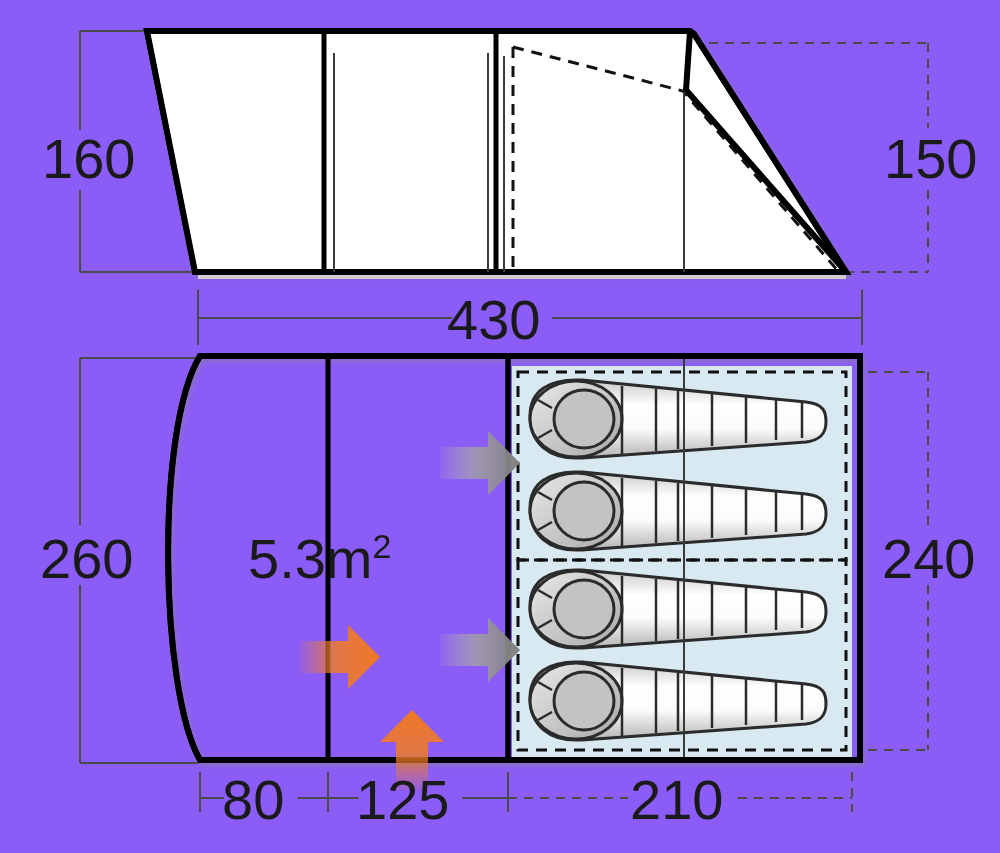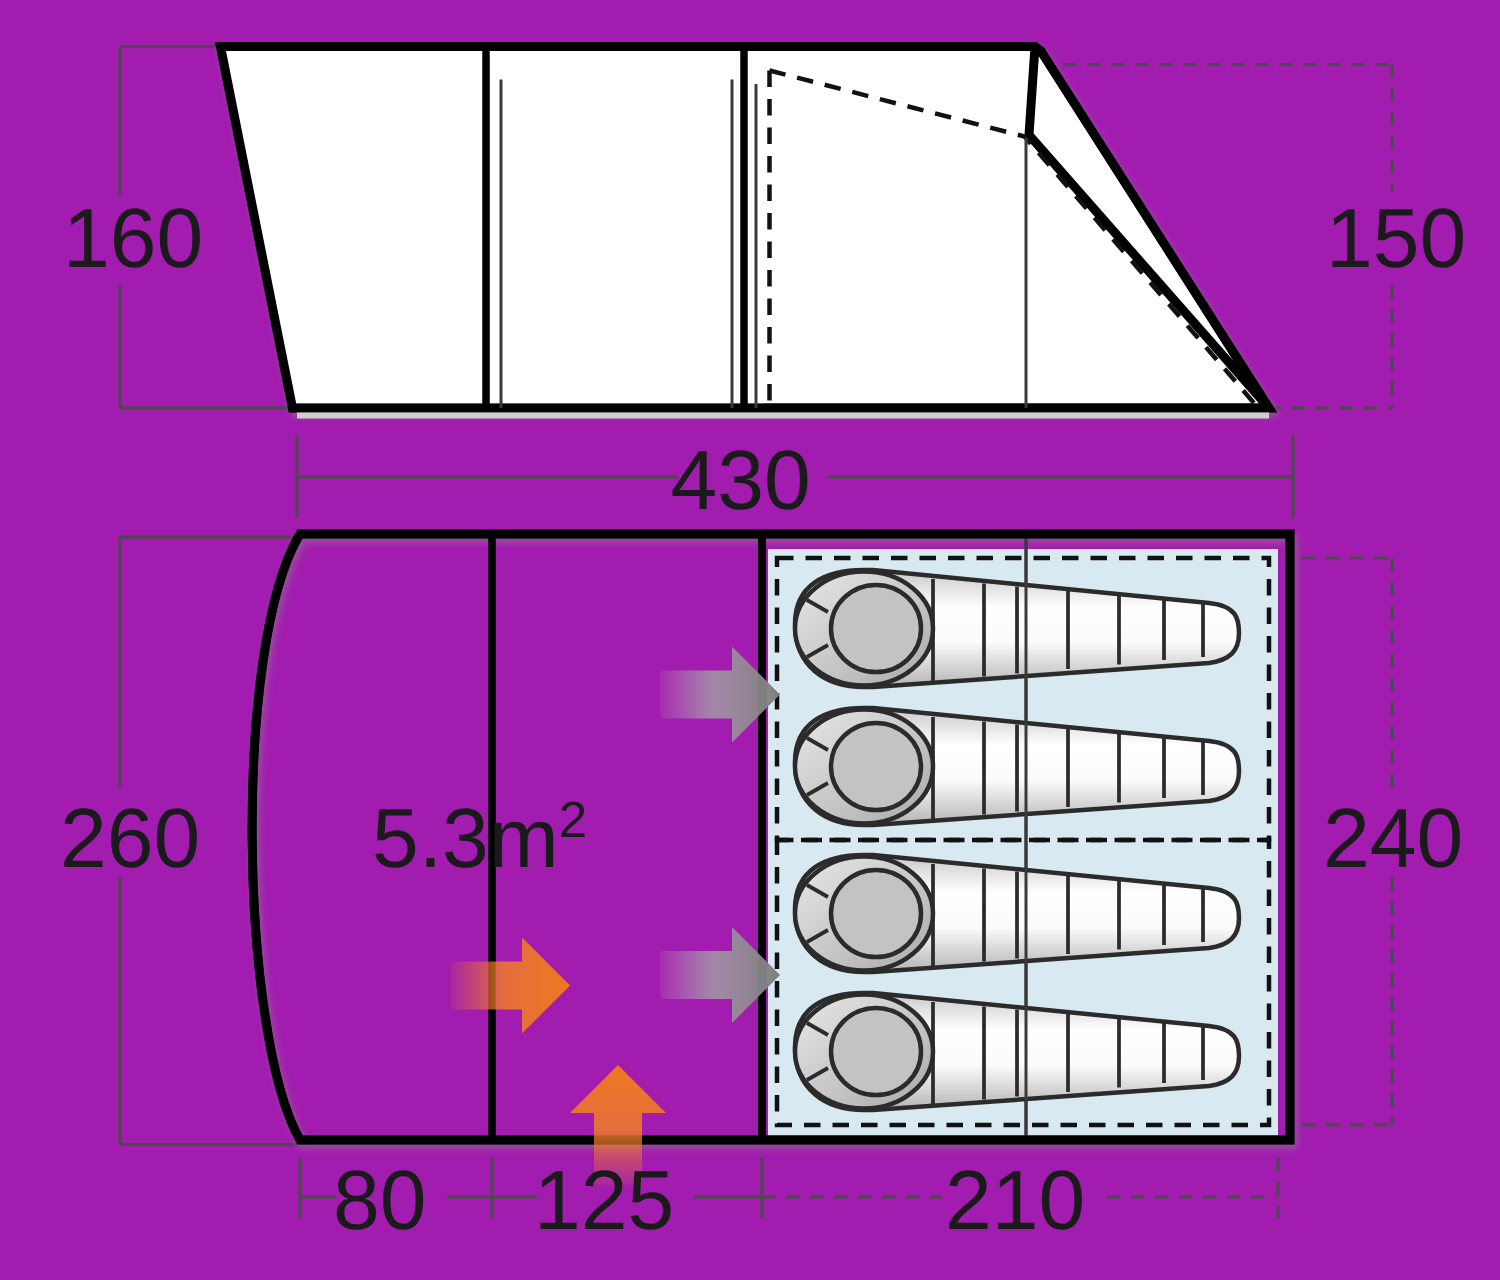--- a/index.html
+++ b/index.html
@@ -11,21 +11,21 @@
   body {
     width: 1000px;
     height: 853px;
     font-family: "Liberation Sans", sans-serif;
     overflow: hidden;
   }
   #diagram-root {
     position: relative;
     width: 1000px;
     height: 853px;
-    background: #a21caf;
+    background: #8b5cf6;
   }
   #tent-svg {
     display: block;
     width: 1000px;
     height: 853px;
   }
   .dim-text {
     font-family: "Liberation Sans", sans-serif;
     font-size: 56px;
     fill: #1a1a1a;

